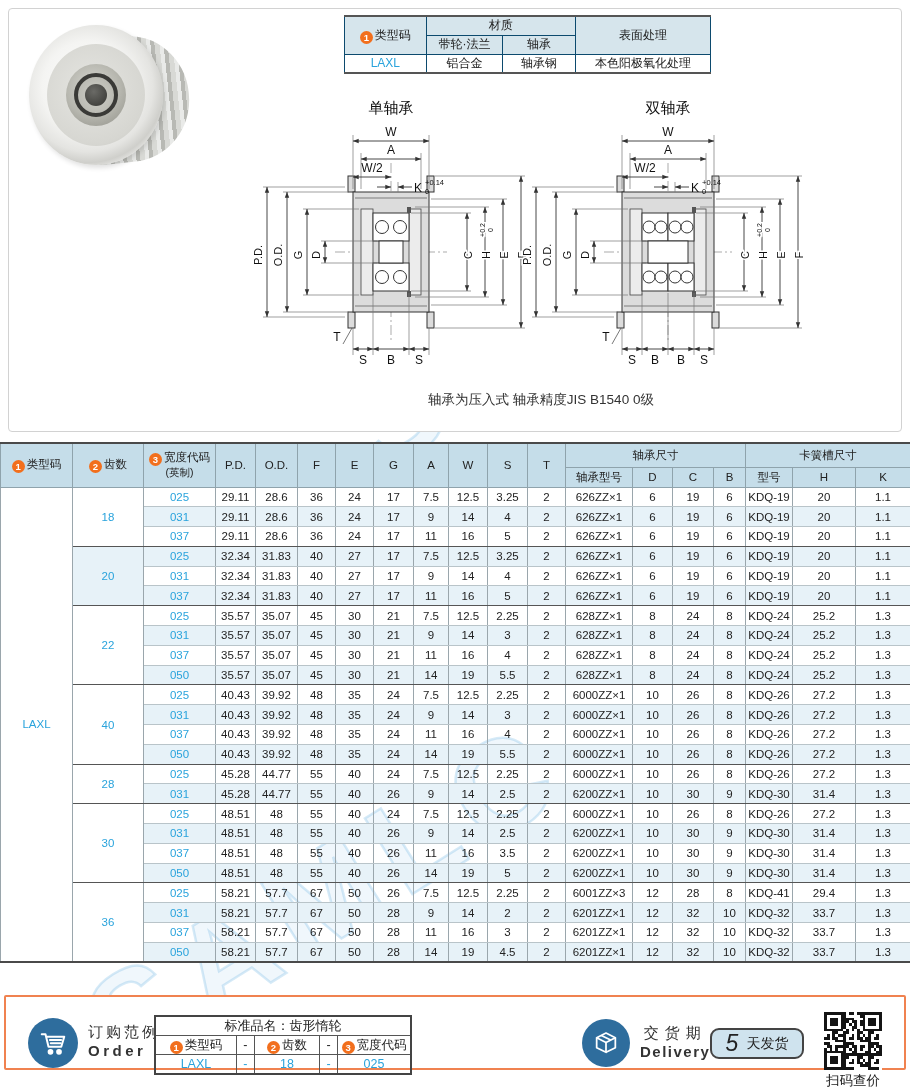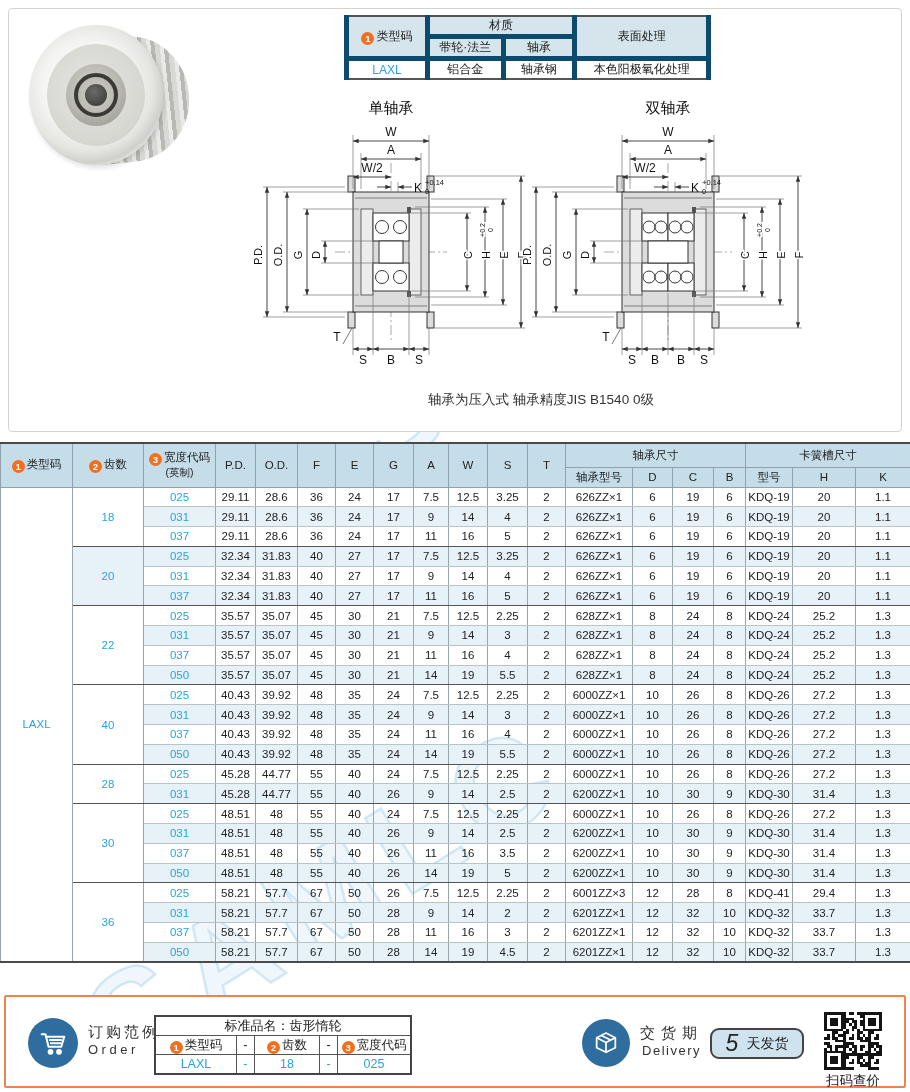--- a/index.html
+++ b/index.html
@@ -30,21 +30,21 @@
   .bouter { position:absolute; left:43px; top:45px; width:60px; height:62px; border-radius:50%;
             background:radial-gradient(circle at 45% 40%, #d9d9d3 0%, #b6b6ae 55%, #8f8f87 100%); }
   .bseal { position:absolute; left:51px; top:54px; width:44px; height:44px; border-radius:50%;
            border:4px solid #3a3a37; background:radial-gradient(circle, #cfcfc8 0%, #b3b3ab 100%); }
   .bore { position:absolute; left:62px; top:65px; width:22px; height:22px; border-radius:50%;
           background:radial-gradient(circle at 40% 35%, #6a6a66 0%, #3f3f3b 80%); }
 
   
   .spec-table { position:absolute; left:335px; top:6px; width:367px; border-collapse:collapse;
                 font-size:12px; color:#222; text-align:center; }
-  .spec-table td { border:5px solid #0c4a6e; height:19px; padding:0 2px; }
+  .spec-table td { border:1px solid #0c4a6e; height:19px; padding:0 2px; }
   .spec-table tr:first-child td { border-top:2px solid #555; }
   .spec-table tr:last-child td { border-bottom:2px solid #555; }
   .spec-table .hd { background:#d6e5ec; }
   .cyan { color:#29a3dc; }
 
   
   .mk { display:inline-flex; width:13px; height:13px; border-radius:50%; background:#f26f1d;
         color:#fff; font-size:9.5px; line-height:13px; align-items:center; justify-content:center;
         margin-right:2px; vertical-align:-2px; font-weight:bold; }
 
@@ -66,27 +66,27 @@
   .main-table .sub { font-size:10.5px;text-align:center; }
   .main-table td { height:19.8px; padding:0 1px; border-left:1px solid #9aa6ac;
                    border-right:1px solid #9aa6ac; border-bottom:1px solid #b9c4c9; }
   .main-table tr.alt td { background:#e7f2f8; }
   .main-table td.typecell { background:#fff; color:#29a3dc; border-bottom:none; }
   .main-table td.teethcell { background:#fff; color:#29a3dc; }
   .main-table tr.gend td, .main-table td.gendcell { border-bottom:1px solid #555; }
   .main-table td.wcode { color:#29a3dc; }
 
   
-  .bottom-panel { position:absolute; left:4px; top:995px; width:902px; height:93px;
+  .bottom-panel { position:absolute; left:4px; top:995px; width:902px; height:75px;
                   border:2px solid #f08250; border-radius:2px; background:#fff; z-index:1; }
   .icon-circle { position:absolute; width:50px; height:50px; border-radius:50%; background:#2e6d9d;
                  display:flex; align-items:center; justify-content:center; }
   .blk-label { position:absolute; color:#333; }
   .blk-label .l1 { font-size:15px; letter-spacing:3px; }
-  .blk-label .l2 { font-size:13px; letter-spacing:3.5px; }
+  .blk-label .l2 { font-size:15px; letter-spacing:3.5px;font-weight:bold; }
 
   .order-table { position:absolute; left:148px; top:18px; width:258px; border-collapse:collapse;
                  font-size:12.5px; text-align:center; color:#222; border:2px solid #444; }
   .order-table td { border:1px solid #555; height:19px; padding:0 2px; }
   .order-table .ot-title td { font-size:13px; }
 
   .days-box { position:absolute; left:704px; top:31px; width:94px; height:31px;
               border:2px solid #444; border-radius:9px; background:#cfe3ee;
               display:flex; align-items:center; justify-content:center; gap:8px; }
   .days-box .num { font-size:23px; font-style:italic; color:#222; }

